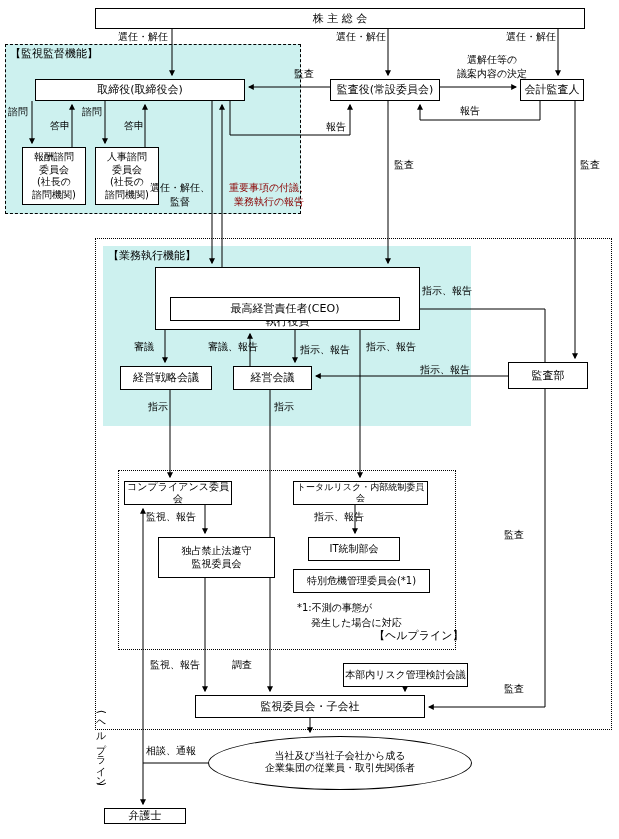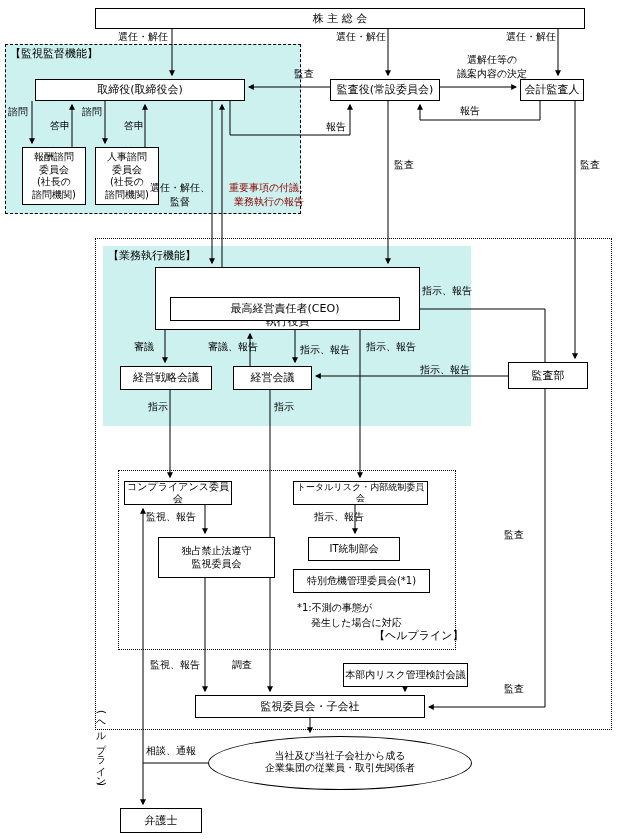--- a/index.html
+++ b/index.html
@@ -146,21 +146,21 @@
       <span>本部内リスク管理検討会議</span>
     </div>
   <div class="box" style="left:195px;top:695px;width:230px;height:23px">
       <span>監視委員会・子会社</span>
     </div>
 
   <div class="box ellipse" style="left:208px;top:736px;width:264px;height:54px">
       <span>当社及び当社子会社から成る
 企業集団の従業員・取引先関係者</span>
     </div>
-  <div class="box" style="left:120px;top:808px;width:82px;height:25px">
+  <div class="box" style="left:104px;top:808px;width:82px;height:16px">
       <span>弁護士</span>
     </div>
 
   <div class="lbl sec" style="left:10px;top:47px">【監視監督機能】</div>
   <div class="lbl sec" style="left:108px;top:249px">【業務執行機能】</div>
   <div class="lbl sec" style="left:374px;top:629px">【ヘルプライン】</div>
 
   <div class="lbl" style="left:118px;top:30px">選任・解任</div>
   <div class="lbl" style="left:336px;top:30px">選任・解任</div>
   <div class="lbl" style="left:506px;top:30px">選任・解任</div>

